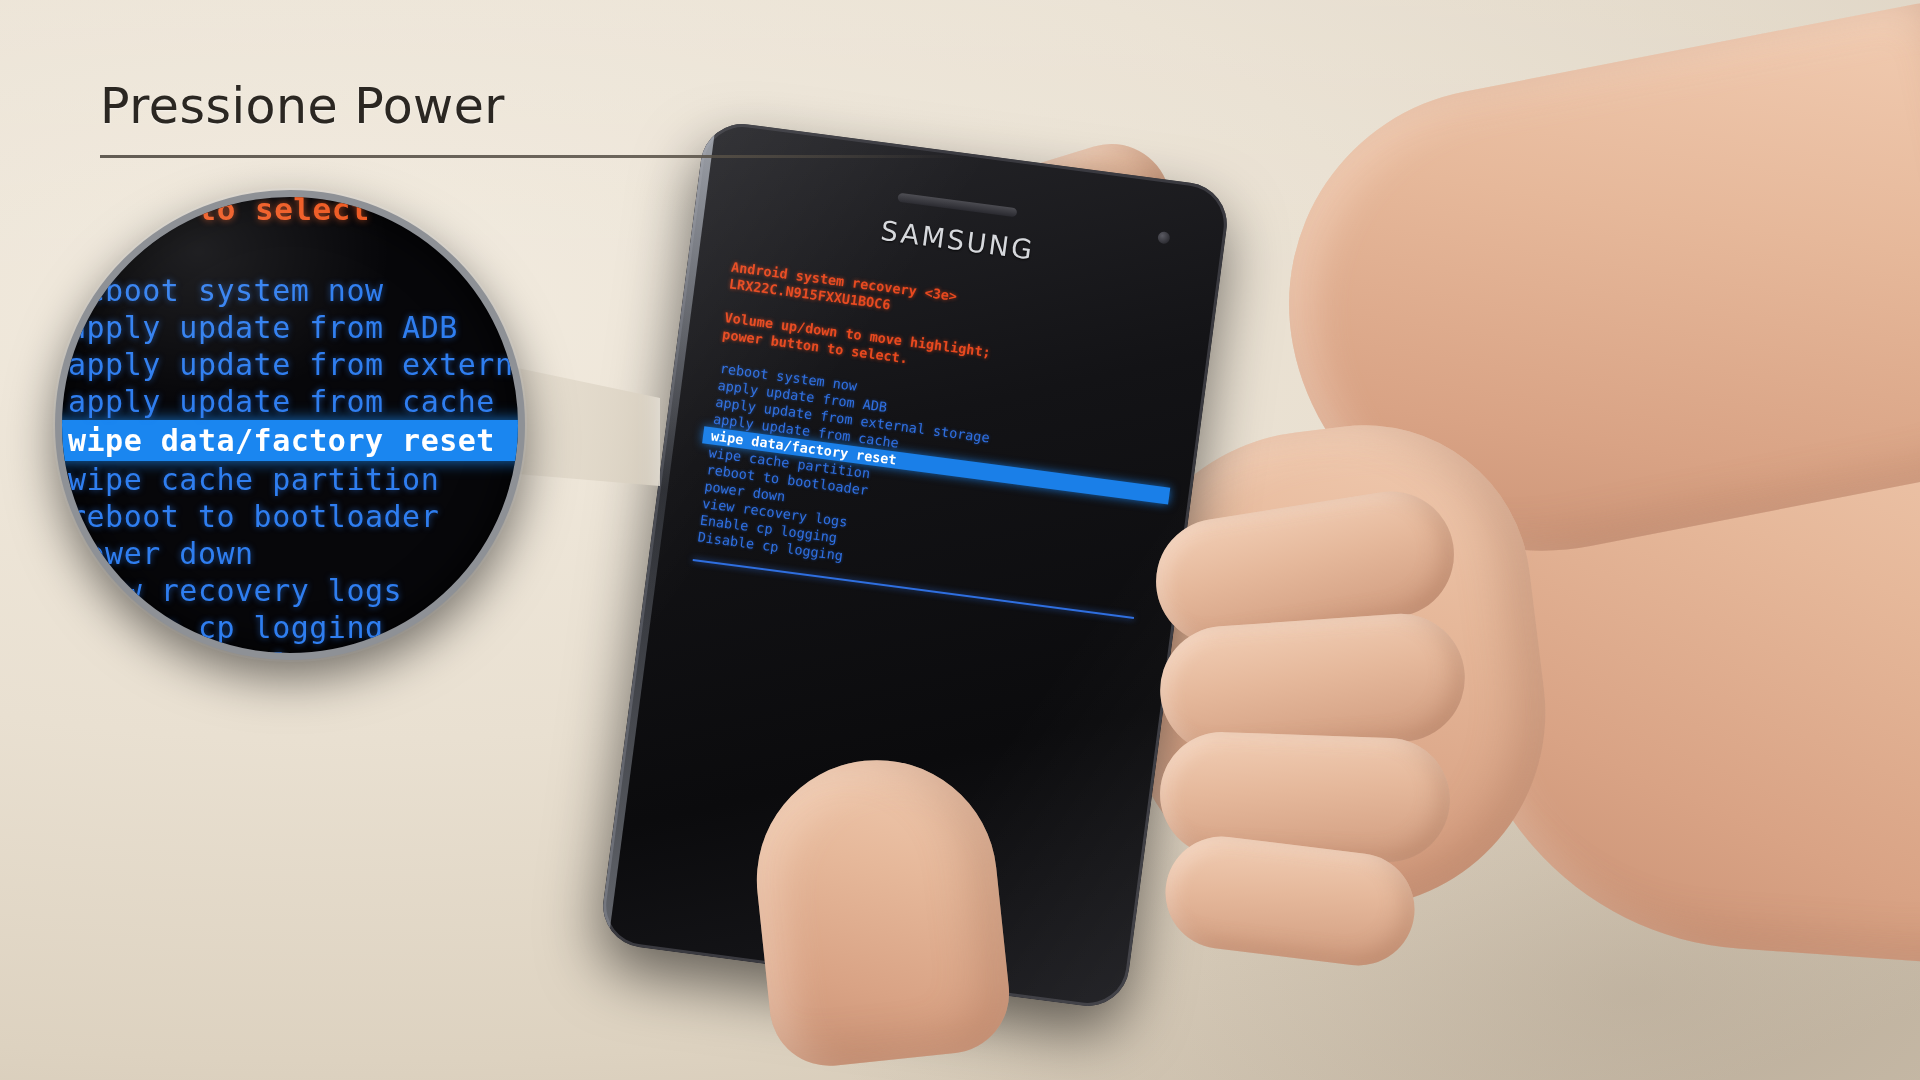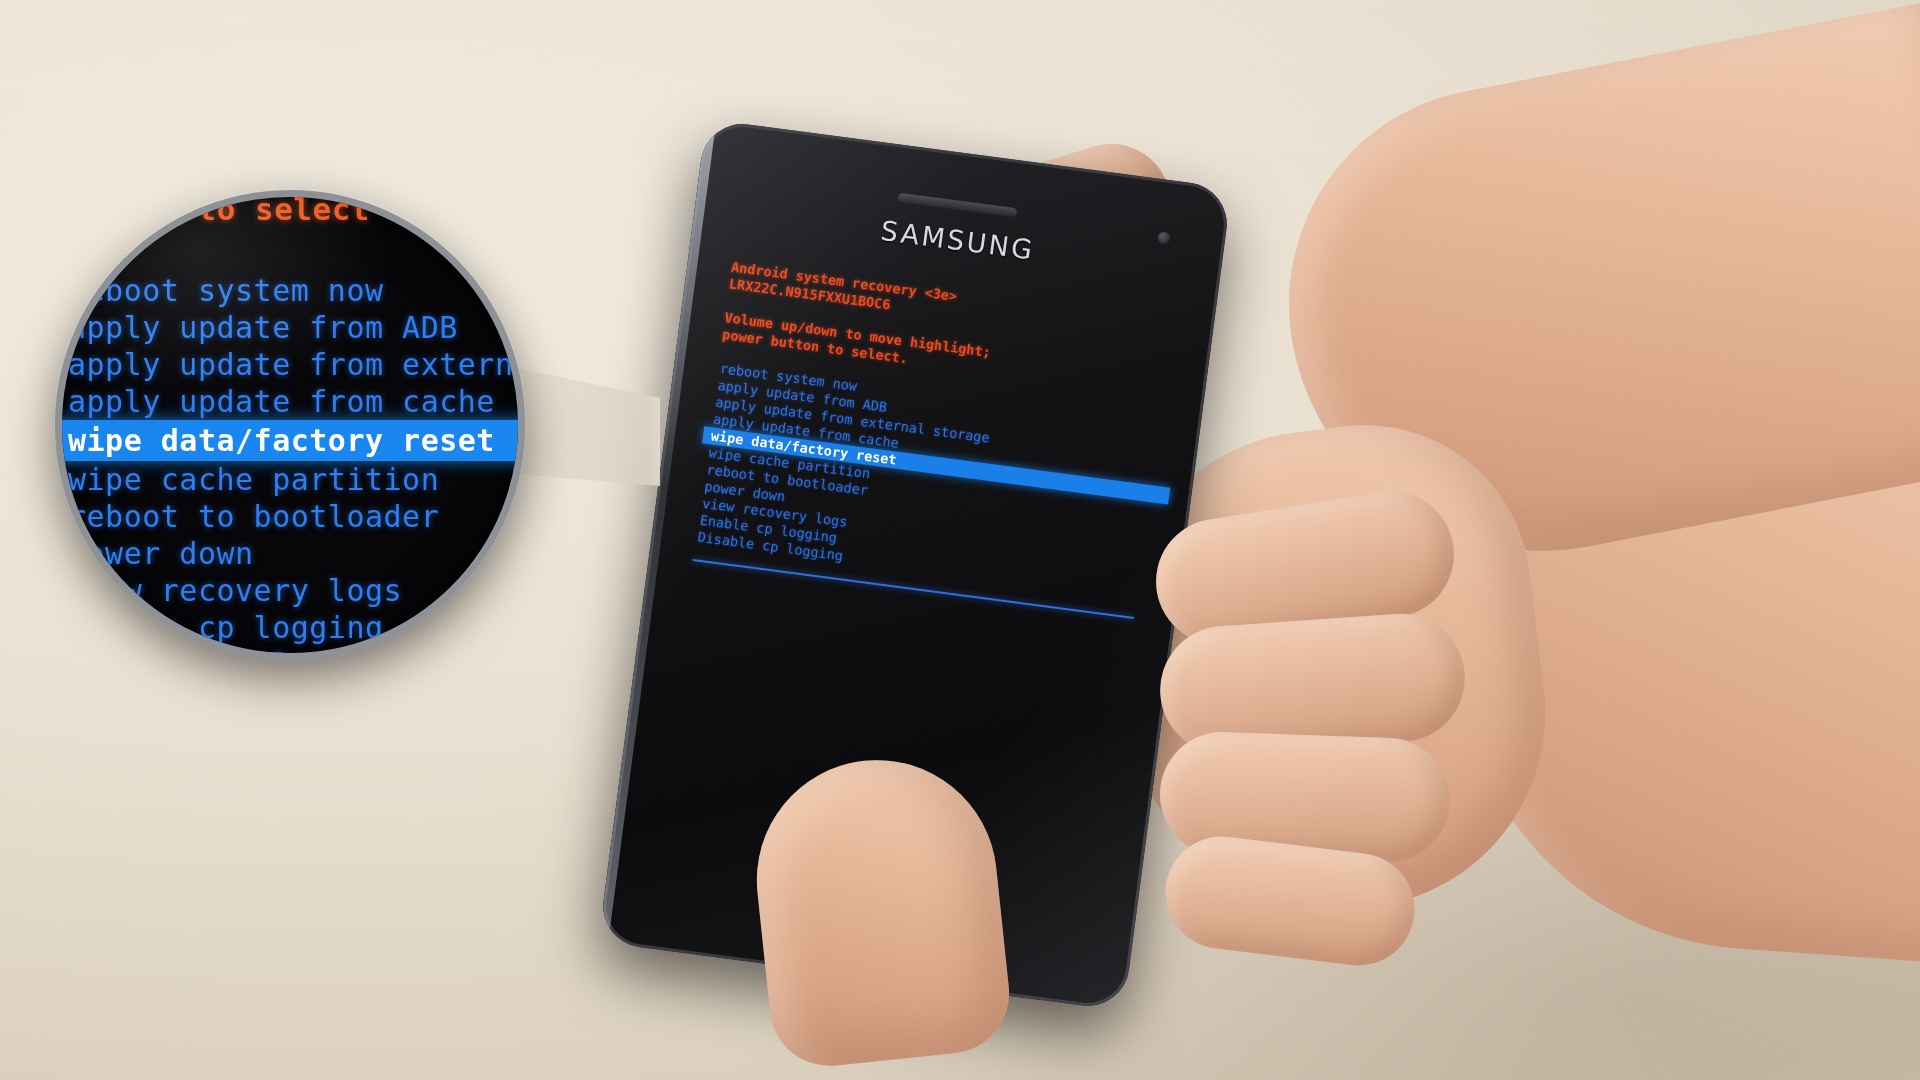--- a/index.html
+++ b/index.html
@@ -297,14 +297,18 @@
       <div class="mitem">reboot to bootloader</div>
       <div class="mitem">power down</div>
       <div class="mitem">view recovery logs</div>
       <div class="mitem">Enable cp logging</div>
       <div class="mitem">Disable cp logging</div>
 
     </div>
     <div class="mag-gloss"></div>
   </div>
 
+  <div class="caption-wrap">
+    <div class="caption-title">Pressione Power</div>
+    <div class="caption-rule"></div>
+  </div>
 
 </div>
 
 </body></html>

